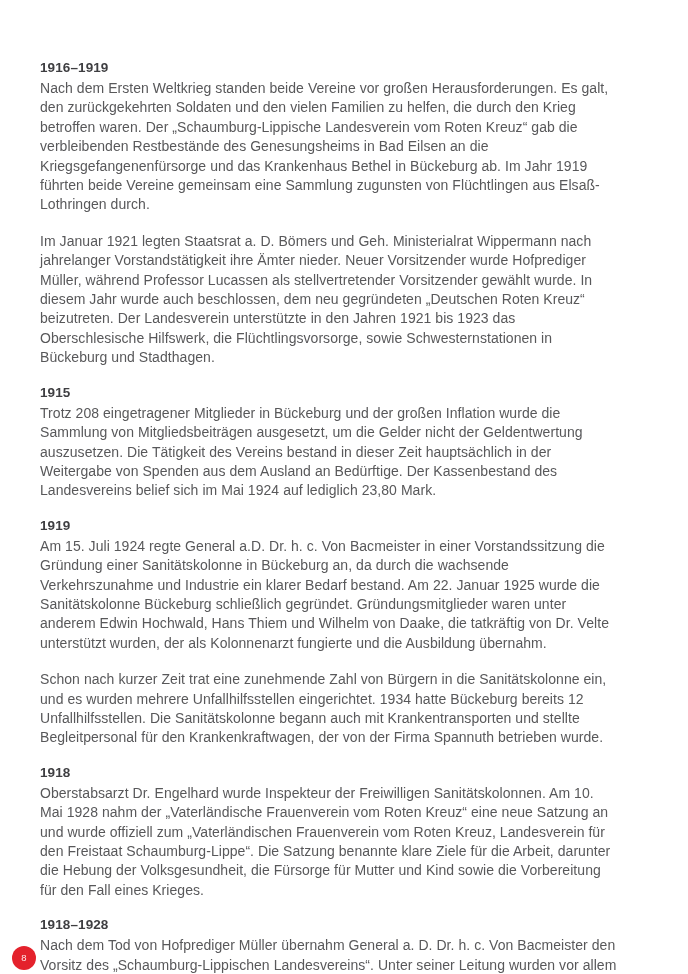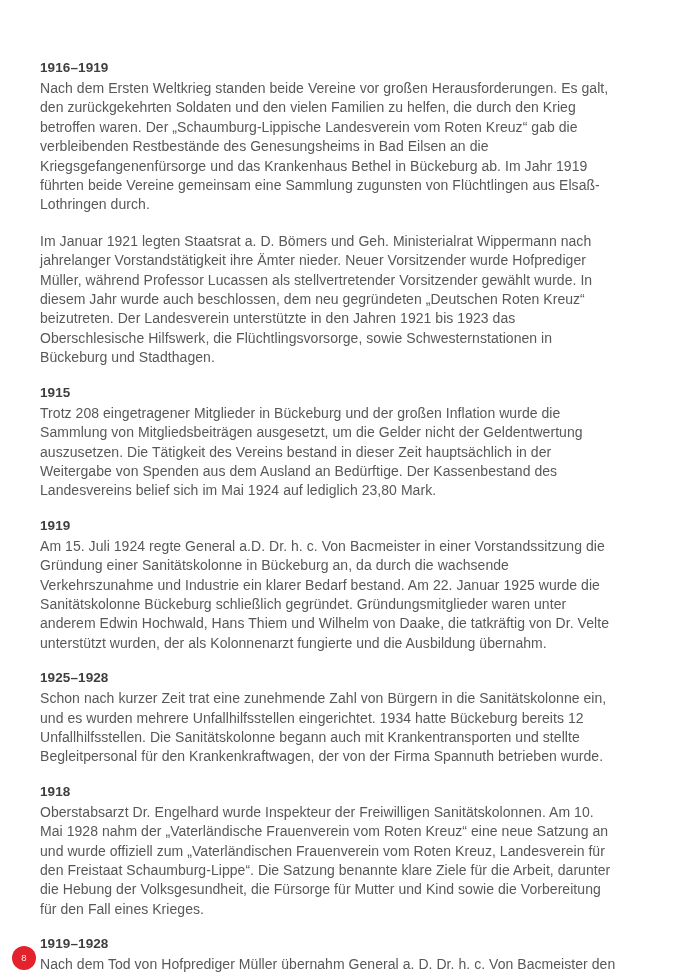--- a/index.html
+++ b/index.html
@@ -74,31 +74,30 @@
     <h2>1915</h2>
     <p>Trotz 208 eingetragener Mitglieder in Bückeburg und der großen Inflation wurde die Sammlung von Mitgliedsbeiträgen ausgesetzt, um die Gelder nicht der Geldentwertung auszusetzen. Die Tätigkeit des Vereins bestand in dieser Zeit hauptsächlich in der Weitergabe von Spenden aus dem Ausland an Bedürftige. Der Kassenbestand des Landesvereins belief sich im Mai 1924 auf lediglich 23,80 Mark.</p>
   </div>
 
   <div class="section">
     <h2>1919</h2>
     <p>Am 15. Juli 1924 regte General a.D. Dr. h. c. Von Bacmeister in einer Vorstandssitzung die Gründung einer Sanitätskolonne in Bückeburg an, da durch die wachsende Verkehrszunahme und Industrie ein klarer Bedarf bestand. Am 22. Januar 1925 wurde die Sanitätskolonne Bückeburg schließlich gegründet. Gründungsmitglieder waren unter anderem Edwin Hochwald, Hans Thiem und Wilhelm von Daake, die tatkräftig von Dr. Velte unterstützt wurden, der als Kolonnenarzt fungierte und die Ausbildung übernahm.</p>
   </div>
 
   <div class="section">
-    <h2>1925–1928</h2>
     <p>Schon nach kurzer Zeit trat eine zunehmende Zahl von Bürgern in die Sanitätskolonne ein, und es wurden mehrere Unfallhilfsstellen eingerichtet. 1934 hatte Bückeburg bereits 12 Unfallhilfsstellen. Die Sanitätskolonne begann auch mit Krankentransporten und stellte Begleitpersonal für den Krankenkraftwagen, der von der Firma Spannuth betrieben wurde.</p>
   </div>
 
   <div class="section">
     <h2>1918</h2>
     <p>Oberstabsarzt Dr. Engelhard wurde Inspekteur der Freiwilligen Sanitätskolonnen. Am 10. Mai 1928 nahm der „Vaterländische Frauenverein vom Roten Kreuz“ eine neue Satzung an und wurde offiziell zum „Vaterländischen Frauenverein vom Roten Kreuz, Landesverein für den Freistaat Schaumburg-Lippe“. Die Satzung benannte klare Ziele für die Arbeit, darunter die Hebung der Volksgesundheit, die Fürsorge für Mutter und Kind sowie die Vorbereitung für den Fall eines Krieges.</p>
   </div>
 
   <div class="section">
-    <h2>1919–1928</h2>
+    <h2>1918–1928</h2>
     <p>Nach dem Tod von Hofprediger Müller übernahm General a. D. Dr. h. c. Von Bacmeister den Vorsitz des „Schaumburg-Lippischen Landesvereins“. Unter seiner Leitung wurden vor allem die Sanitätskolonnen weiter ausgebaut, die Ausrüstung modernisiert und die Ausbildung verbessert. 1929 wurde Wilhelm von Daake zum 1. Vorsitzenden der Kolonne gewählt.</p>
   </div>
 
 </div>
 
 <div class="page-badge">
   <span>8</span>
 </div>
 
 </body></html>

